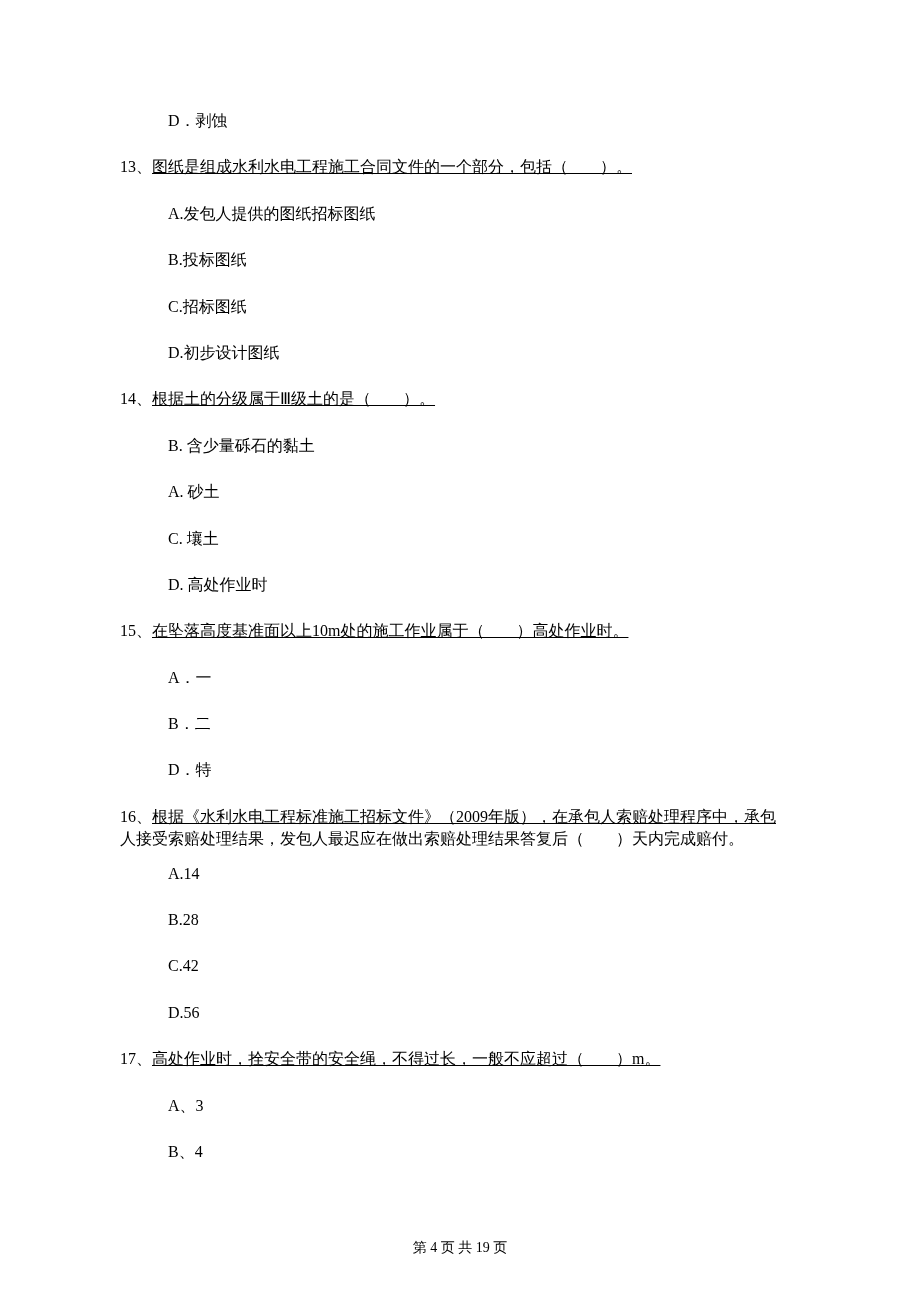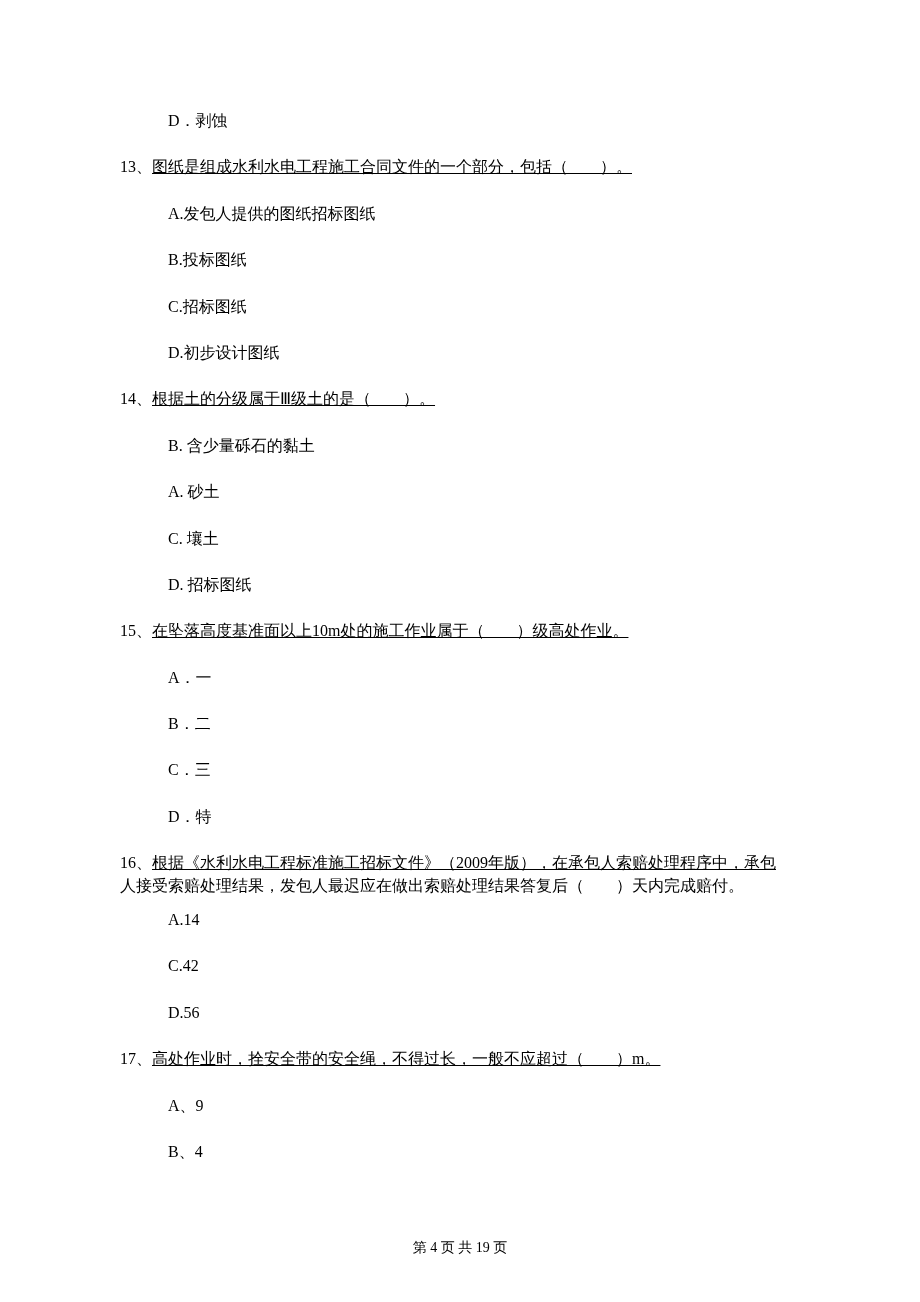--- a/index.html
+++ b/index.html
@@ -61,43 +61,43 @@
   <div class="option-line"><span>B.投标图纸</span></div>
   <div class="option-line"><span>C.招标图纸</span></div>
   <div class="option-line"><span>D.初步设计图纸</span></div>
 
   <div class="question-line">
     <span class="question-prefix">14、</span><span class="question-text">根据土的分级属于Ⅲ级土的是（　　）。</span>
   </div>
   <div class="option-line"><span>B. 含少量砾石的黏土</span></div>
   <div class="option-line"><span>A. 砂土</span></div>
   <div class="option-line"><span>C. 壤土</span></div>
-  <div class="option-line"><span>D. 招标图纸</span></div>
+  <div class="option-line"><span>D. 高处作业时</span></div>
 
   <div class="question-line">
-    <span class="question-prefix">15、</span><span class="question-text">在坠落高度基准面以上10m处的施工作业属于（　　）级高处作业。</span>
+    <span class="question-prefix">15、</span><span class="question-text">在坠落高度基准面以上10m处的施工作业属于（　　）高处作业时。</span>
   </div>
   <div class="option-line"><span>A．一</span></div>
   <div class="option-line"><span>B．二</span></div>
-  <div class="option-line"><span>C．三</span></div>
   <div class="option-line"><span>D．特</span></div>
 
   <div class="question-line" style="margin-bottom:14px;">
     <span class="question-prefix">16、</span><span class="question-text">根据《水利水电工程标准施工招标文件》（2009年版），在承包人索赔处理程序中，承包</span>
   </div>
   <div class="question-line-continued">
     <span>人接受索赔处理结果，发包人最迟应在做出索赔处理结果答复后（　　）天内完成赔付。</span>
   </div>
   <div class="option-line"><span>A.14</span></div>
+  <div class="option-line"><span>B.28</span></div>
   <div class="option-line"><span>C.42</span></div>
   <div class="option-line"><span>D.56</span></div>
 
   <div class="question-line">
     <span class="question-prefix">17、</span><span class="question-text">高处作业时，拴安全带的安全绳，不得过长，一般不应超过（　　）m。</span>
   </div>
-  <div class="option-line"><span>A、9</span></div>
+  <div class="option-line"><span>A、3</span></div>
   <div class="option-line"><span>B、4</span></div>
 
 </div>
 
 <div class="page-footer">
   <span>第 4 页 共 19 页</span>
 </div>
 
 </body></html>

